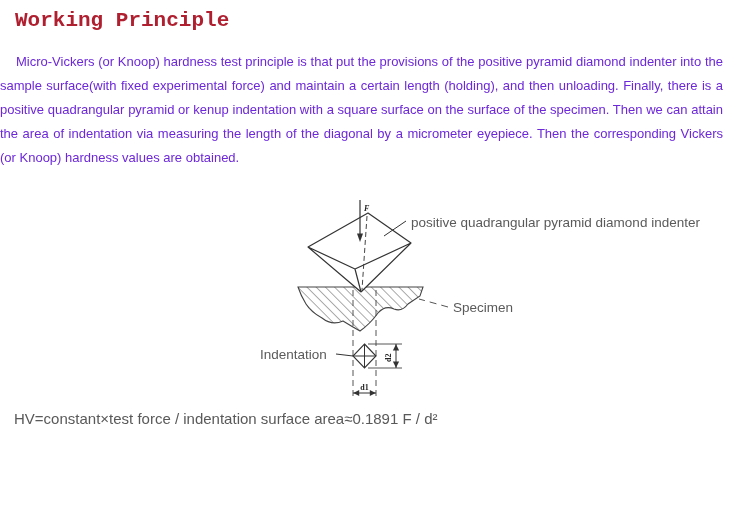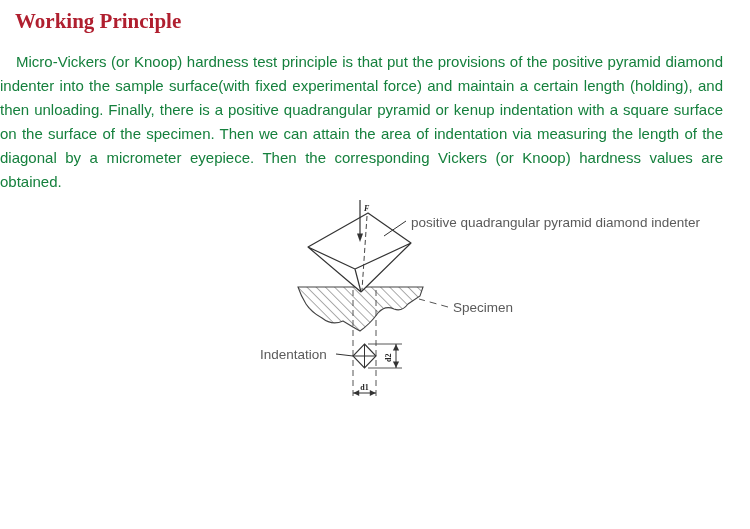--- a/index.html
+++ b/index.html
@@ -4,27 +4,27 @@
 <style>
   html,body{margin:0;padding:0;}
   body{
     width:750px;height:529px;position:relative;overflow:hidden;
     background:#ffffff;
     font-family:"Liberation Sans", sans-serif;
     color:#595959;
   }
   .page-title{
     position:absolute;left:15px;top:9px;
-    font-family:Liberation Serif, serif;
+    font-family:Liberation Mono, monospace;
     font-size:21px;font-weight:bold;color:#b01f2f;
   }
   .para{
     position:absolute;left:0;top:50px;width:723px;
-    font-size:15px;line-height:24px;text-align:justify;text-indent:16px;
-    color:#15803d;
+    font-size:13px;line-height:24px;text-align:justify;text-indent:16px;
+    color:#6d28d9;
   }
   .diagram-wrap{
     position:absolute;left:256px;top:200px;width:470px;height:205px;
   }
   .diagram-wrap svg{display:block;}
   .dlabel{font-family:"Liberation Sans", sans-serif;font-size:13.5px;fill:#5a5a5a;}
   .dim-label{font-family:"Liberation Serif", serif;font-size:8px;font-weight:bold;fill:#222;}
   .bottom{
     position:absolute;left:14px;top:407px;width:723px;
     font-size:15px;line-height:24.3px;color:#595959;
@@ -94,13 +94,14 @@
     <g>
       <line x1="97" y1="193" x2="120" y2="193" stroke="#333" stroke-width="1"></line>
       <polygon points="103.2,189.9 103.2,196.1 97.3,193" fill="#333"></polygon>
       <polygon points="113.8,189.9 113.8,196.1 119.7,193" fill="#333"></polygon>
       <text class="dim-label" x="108.5" y="190" text-anchor="middle">d1</text>
     </g>
   </svg>
 </div>
 
 <div class="bottom">
+  <div>HV=constant×test force / indentation surface area≈0.1891 F / d²</div>
 </div>
 
 </body></html>

